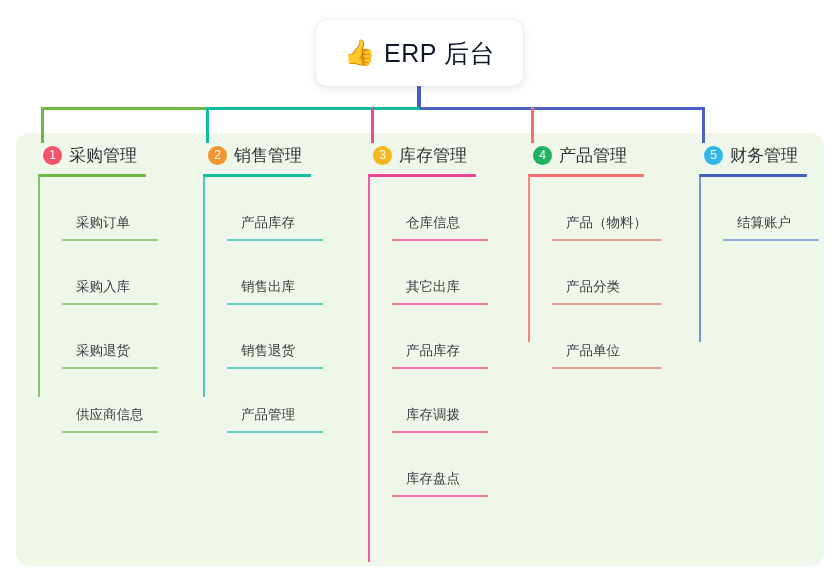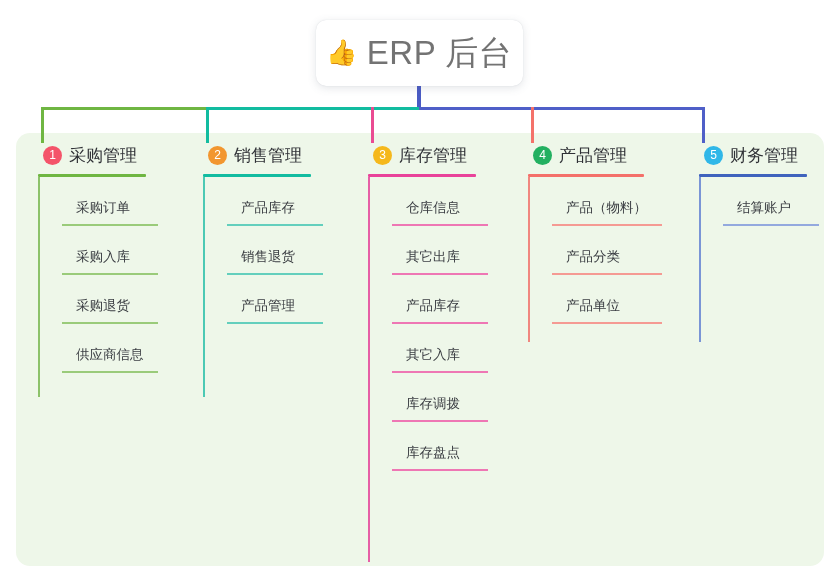--- a/index.html
+++ b/index.html
@@ -35,22 +35,22 @@
     gap: 9px;
     box-sizing: border-box;
   }
   .root-icon {
     font-size: 25px;
     line-height: 1;
     display: inline-block;
     transform: translateY(-1px);
   }
   .root-title {
-    font-size: 33px;
-    color: #737373;
+    font-size: 25px;
+    color: #0f172a;
     letter-spacing: 0.5px;
     white-space: nowrap;
     text-align: center;
   }
 
   
   .conn {
     position: absolute;
   }
 
@@ -106,21 +106,21 @@
     padding-left: 24px;
   }
   .spine {
     position: absolute;
     left: 0px;
     top: 0px;
     width: 2px;
   }
   .leaf {
     position: relative;
-    height: 49px;
+    height: 64px;
     box-sizing: border-box;
   }
   .leaf-label {
     position: absolute;
     left: 14px;
     bottom: 9px;
     font-size: 13.5px;
     color: #3a3d42;
     white-space: nowrap;
   }
@@ -188,20 +188,24 @@
           <span class="col-title">销售管理</span>
         </div>
         <div class="head-rule" style="background: rgb(18, 188, 160); width: 108px;"></div>
         <div class="leaves">
           <div class="spine" style="background: rgb(76, 201, 180); height: 220px;"></div>
           <div class="leaf">
             <span class="leaf-label">产品库存</span>
             <div class="leaf-rule" style="background: rgb(99, 207, 189); width: 96px;"></div>
           </div>
           <div class="leaf">
+            <span class="leaf-label">销售出库</span>
+            <div class="leaf-rule" style="background: rgb(99, 207, 189); width: 96px;"></div>
+          </div>
+          <div class="leaf">
             <span class="leaf-label">销售退货</span>
             <div class="leaf-rule" style="background: rgb(99, 207, 189); width: 96px;"></div>
           </div>
           <div class="leaf">
             <span class="leaf-label">产品管理</span>
             <div class="leaf-rule" style="background: rgb(99, 207, 189); width: 96px;"></div>
           </div>
         </div>
       </div>
       <div class="column" style="left: 368px;">
@@ -218,24 +222,20 @@
           </div>
           <div class="leaf">
             <span class="leaf-label">其它出库</span>
             <div class="leaf-rule" style="background: rgb(238, 119, 180); width: 96px;"></div>
           </div>
           <div class="leaf">
             <span class="leaf-label">产品库存</span>
             <div class="leaf-rule" style="background: rgb(238, 119, 180); width: 96px;"></div>
           </div>
           <div class="leaf">
-            <span class="leaf-label">其它入库</span>
-            <div class="leaf-rule" style="background: rgb(238, 119, 180); width: 96px;"></div>
-          </div>
-          <div class="leaf">
             <span class="leaf-label">库存调拨</span>
             <div class="leaf-rule" style="background: rgb(238, 119, 180); width: 96px;"></div>
           </div>
           <div class="leaf">
             <span class="leaf-label">库存盘点</span>
             <div class="leaf-rule" style="background: rgb(238, 119, 180); width: 96px;"></div>
           </div>
         </div>
       </div>
       <div class="column" style="left: 528px;">

